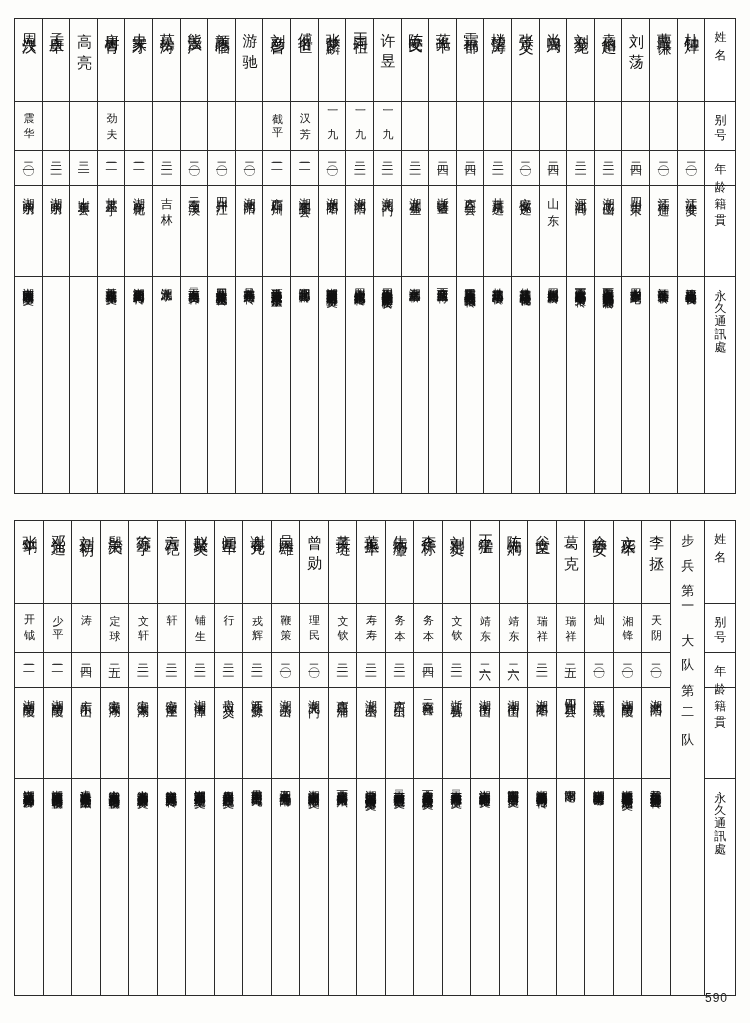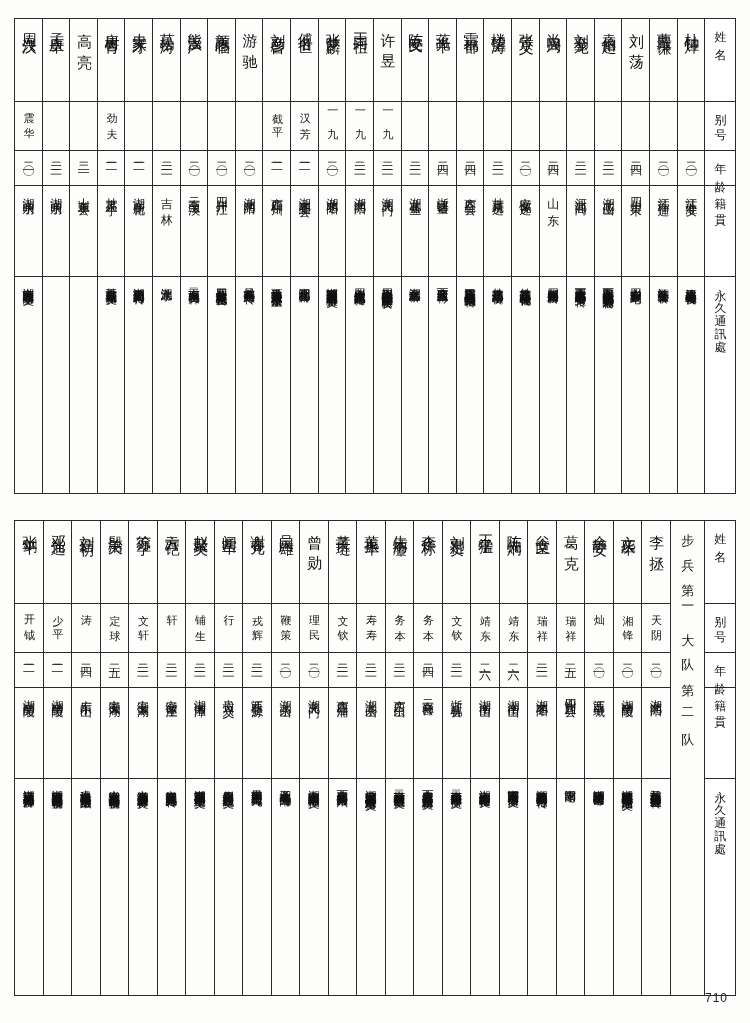--- a/index.html
+++ b/index.html
@@ -904,14 +904,14 @@
           <td>
             <div class="vt">首都司法行政部署科长涂金生转</div>
           </td>
           <td class="lbl-col">
             <div class="vt">永　久　通　訊　處</div>
           </td>
         </tr>
       </tbody>
   </table>
 
-  <div class="pageno">710</div>
+  <div class="pageno">590</div>
 </div>
 
 </body></html>

